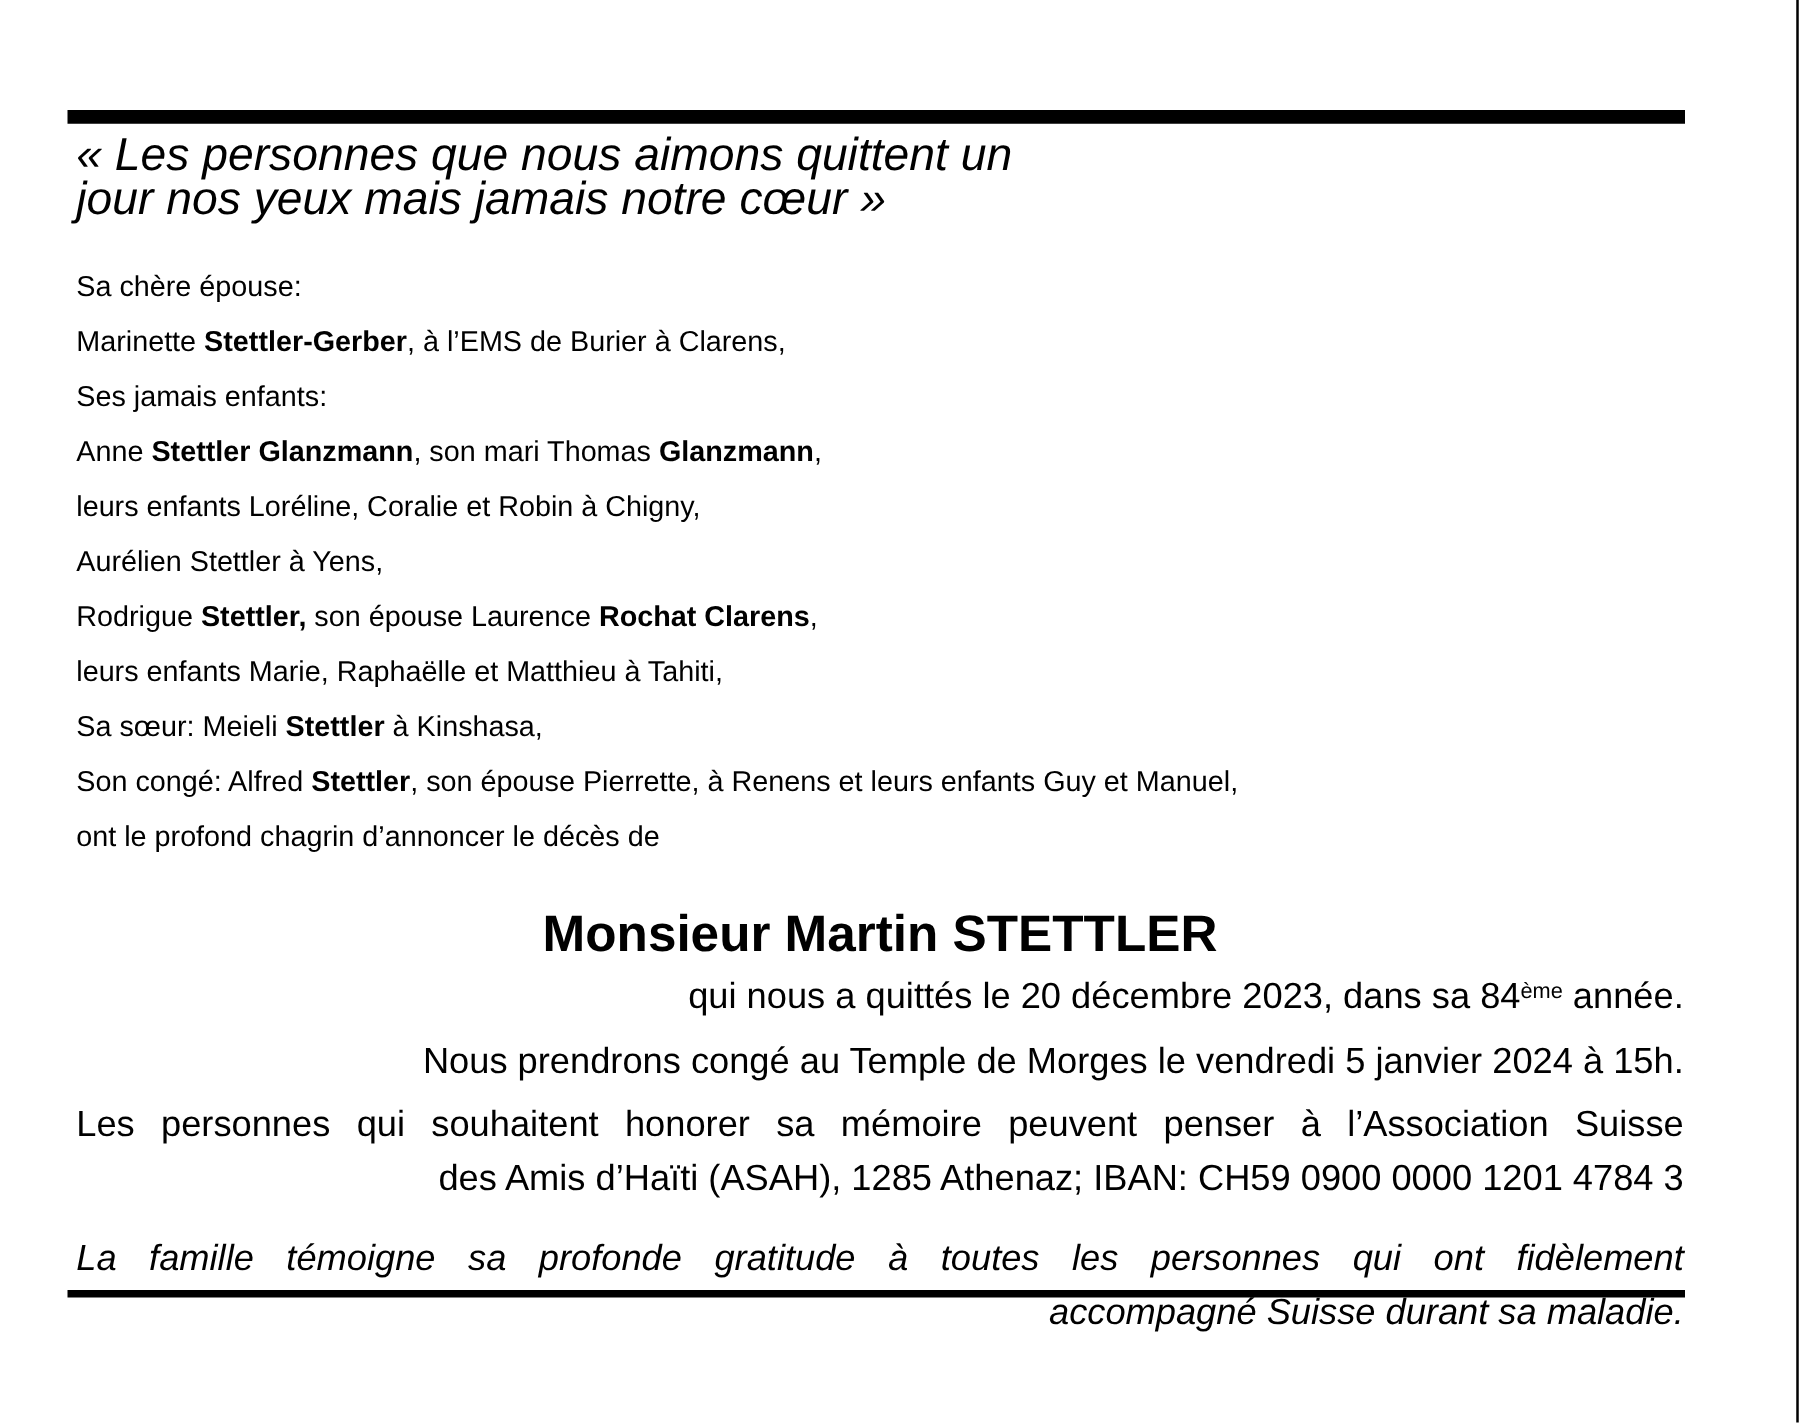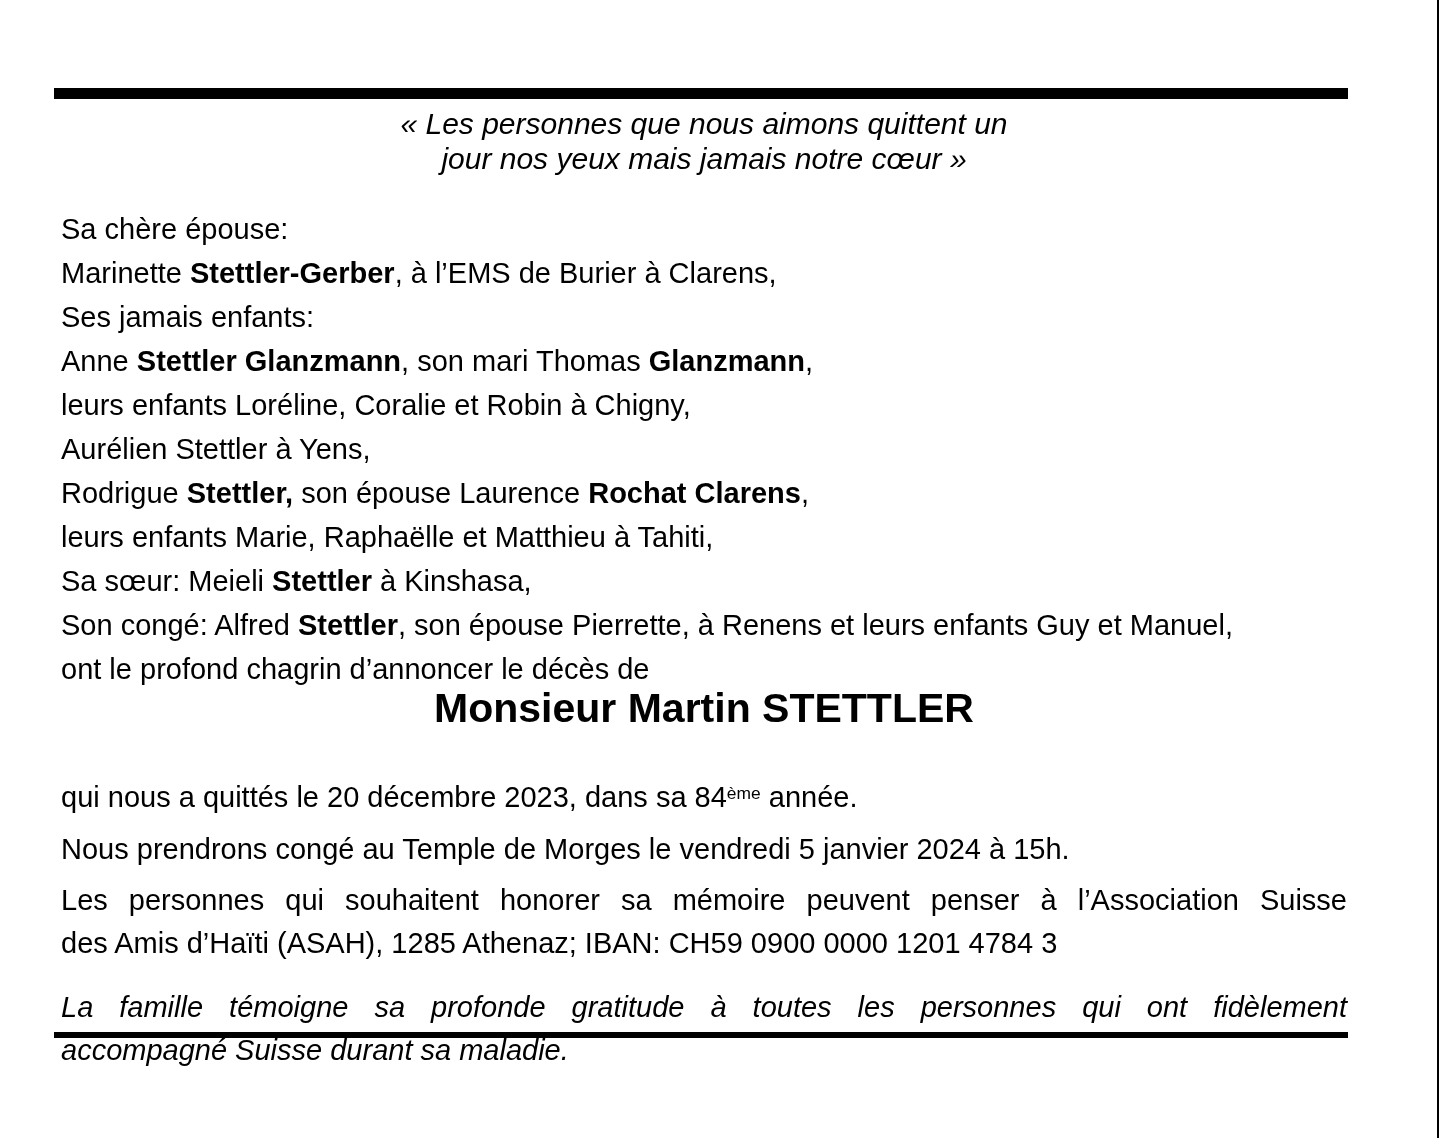--- a/index.html
+++ b/index.html
@@ -21,46 +21,46 @@
     position: absolute; left: 54px; top: 88px;
     width: 1294px; height: 11px; background: #000000;
   }
   .bottom-bar {
     position: absolute; left: 54px; top: 1032px;
     width: 1294px; height: 6px; background: #000000;
   }
 
   .quote {
     position: absolute; left: 61px; top: 106px; width: 1286px;
-    text-align: center; font-style: italic;
-    font-size: 30px; line-height: 35px; white-space: nowrap;
+    text-align: left; font-style: italic;
+    font-size: 37px; line-height: 35px; white-space: nowrap;
   }
 
   .family {
     position: absolute; left: 61px; top: 207px; width: 1350px;
-    font-size: 29px; line-height: 44px;
+    font-size: 23px; line-height: 44px;
   }
   .fam-line { white-space: nowrap; }
 
   .title {
-    position: absolute; left: 61px; top: 685px; width: 1286px;
+    position: absolute; left: 61px; top: 724px; width: 1286px;
     text-align: center; font-size: 41px; font-weight: bold;
     white-space: nowrap;
   }
 
   .details {
     position: absolute; left: 61px; top: 0; width: 1286px;
     font-size: 29px; line-height: 43px;
   }
   .para { position: absolute; left: 0; width: 1286px; }
   .para.p1 { top: 776px; }
   .para.p2 { top: 828px; }
   .para.p3 { top: 879px; }
   .para.p4 { top: 986px; font-style: italic; }
-  .det-line.nowrap { white-space: nowrap; }
+  .det-line.nowrap { white-space: nowrap; text-align: right; }
   .det-line.stretch { text-align: justify; text-align-last: justify; }
 
   .b { font-weight: bold; }
   .sup { font-size: 0.6em; position: relative; top: -0.45em; }
 </style>
 </head>
 <body>
 
 <div class="page">
   <div class="edge-right"></div>

